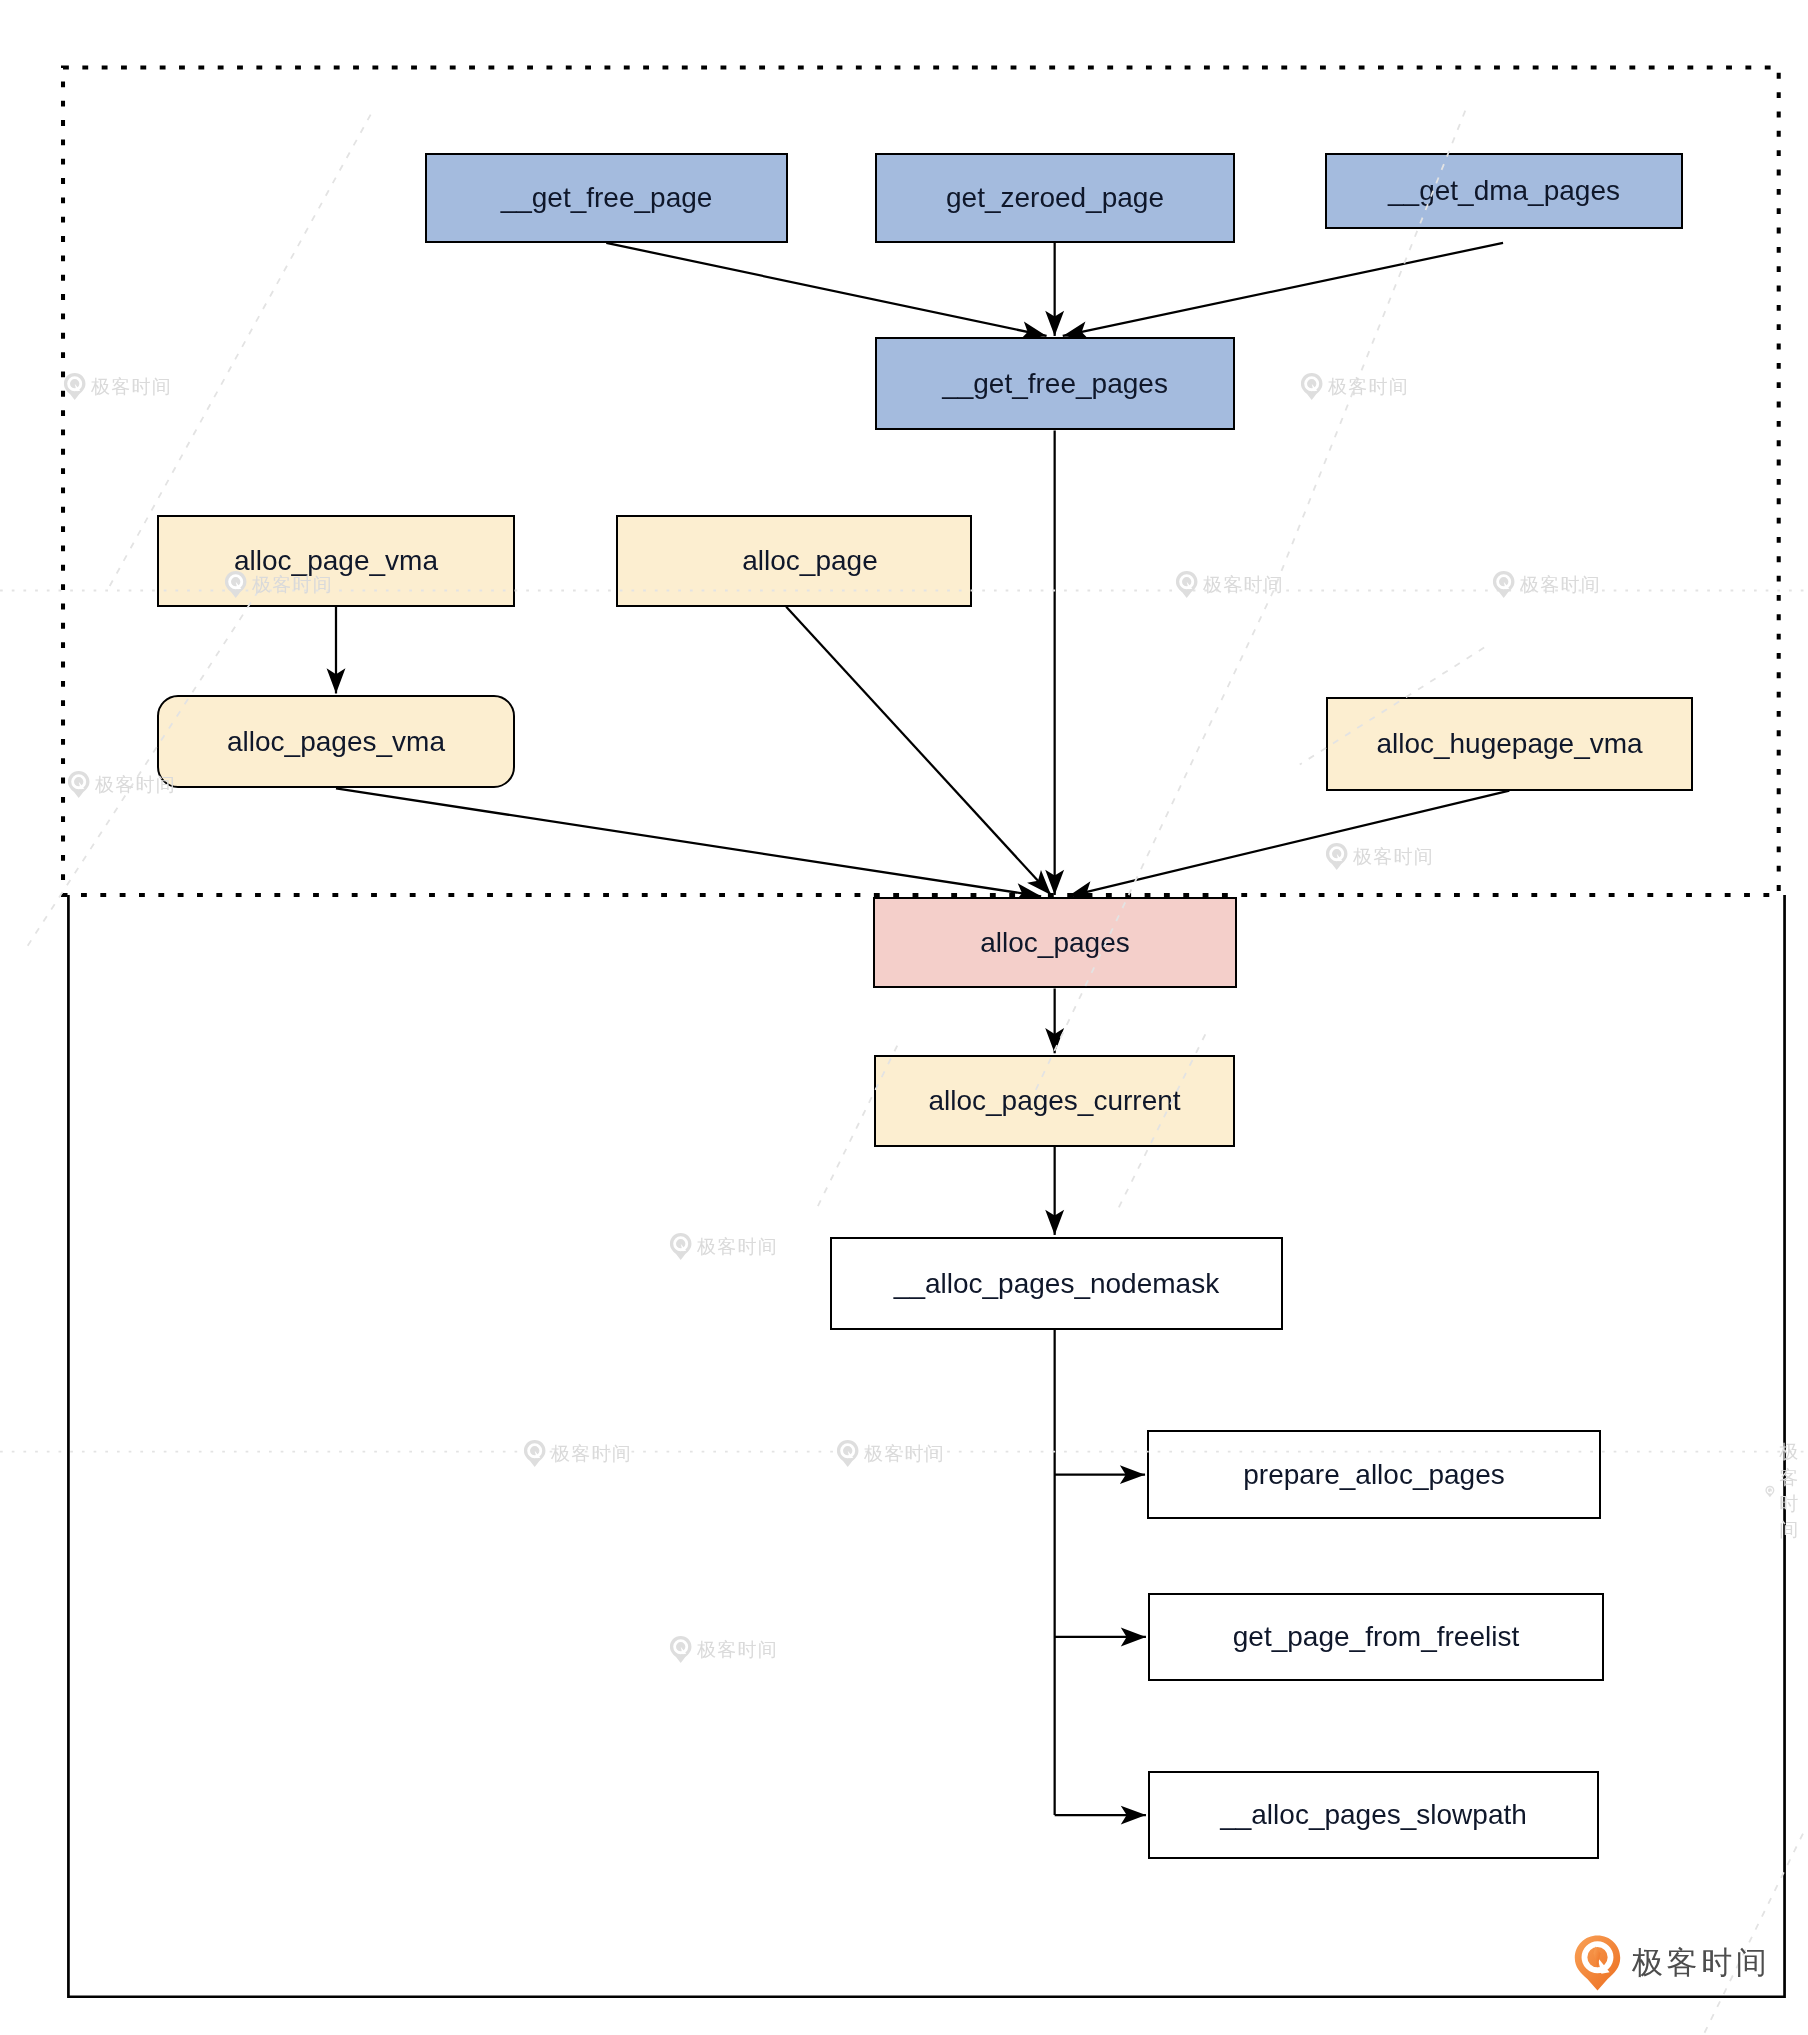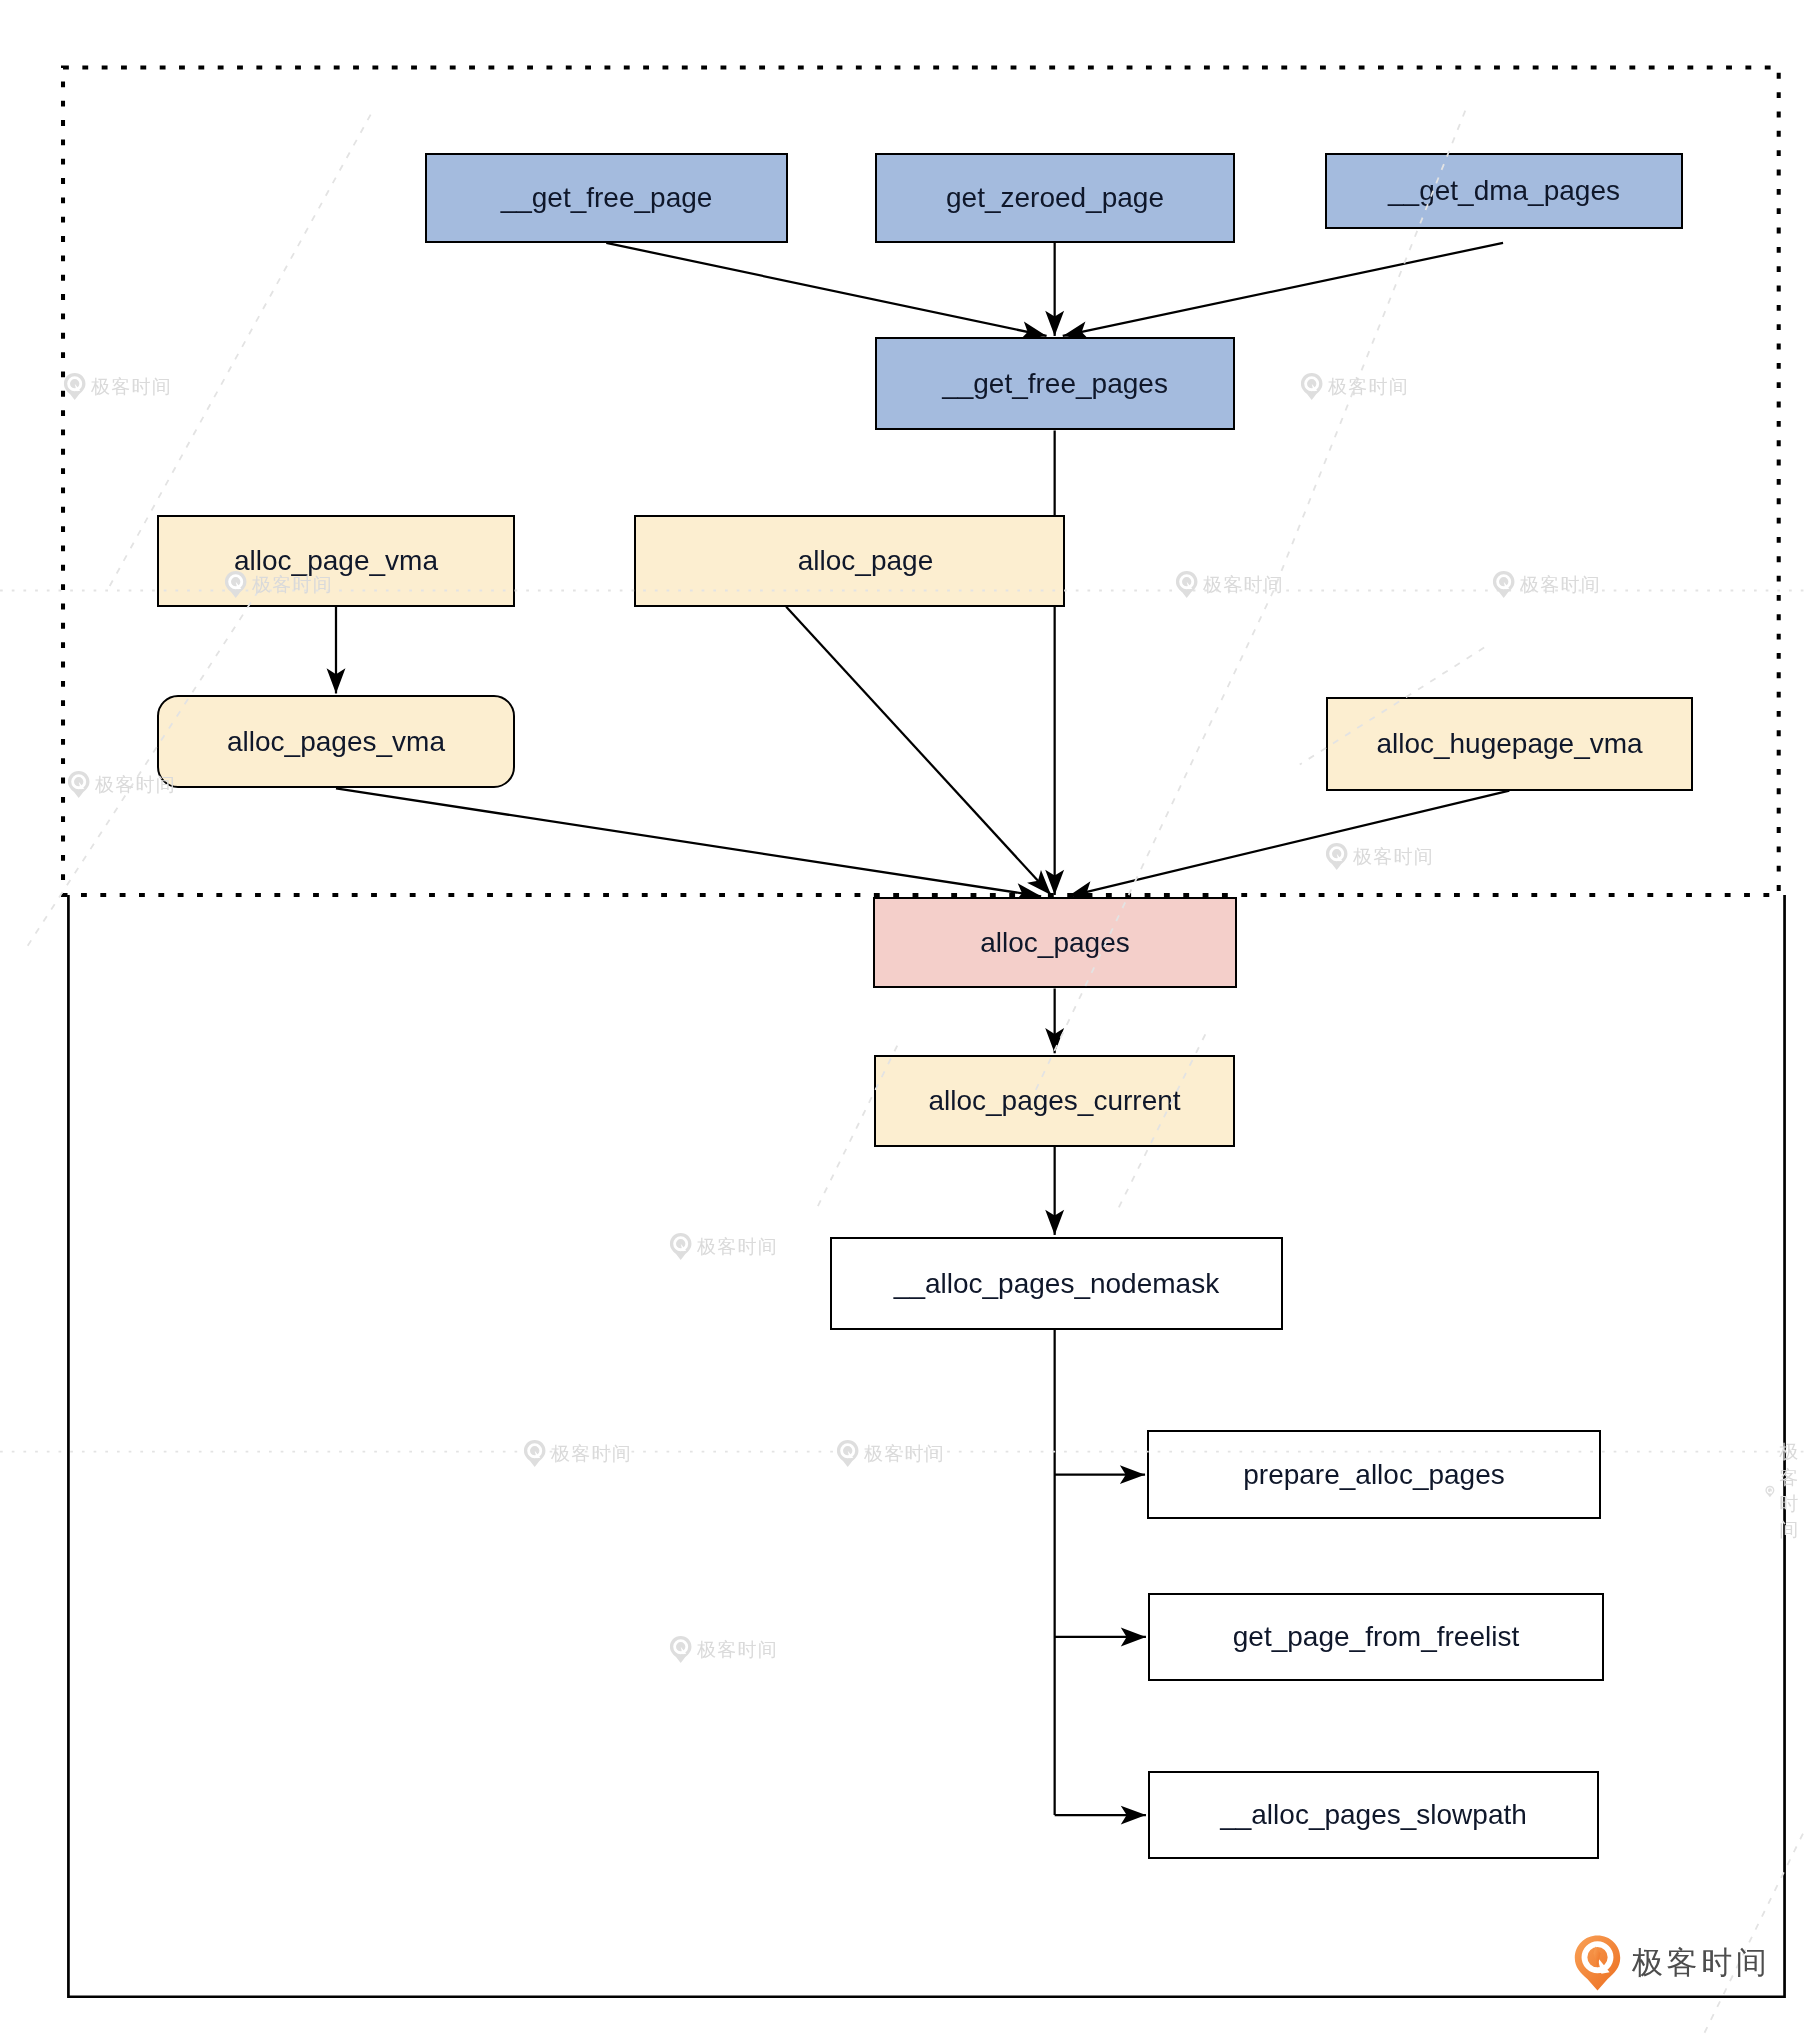--- a/index.html
+++ b/index.html
@@ -67,21 +67,21 @@
       </div>
       <div class="node fill-blue" style="left: 1325px; top: 153px; width: 358px; height: 76px; align-items: center;">
         <span>__get_dma_pages</span>
       </div>
       <div class="node fill-blue" style="left: 875px; top: 337px; width: 360px; height: 93px;">
         <span>__get_free_pages</span>
       </div>
       <div class="node fill-yellow" style="left: 157px; top: 515px; width: 358px; height: 92px;">
         <span>alloc_page_vma</span>
       </div>
-      <div class="node fill-yellow" style="left: 634px; top: 515px; width: 431px; height: 92px; padding-left: 32px;">
+      <div class="node fill-yellow" style="left: 616px; top: 515px; width: 356px; height: 92px; padding-left: 32px;">
         <span>alloc_page</span>
       </div>
       <div class="node fill-yellow" style="left: 157px; top: 695px; width: 358px; height: 93px; border-radius: 21px;">
         <span>alloc_pages_vma</span>
       </div>
       <div class="node fill-yellow" style="left: 1326px; top: 697px; width: 367px; height: 94px;">
         <span>alloc_hugepage_vma</span>
       </div>
       <div class="node fill-pink" style="left: 873px; top: 897px; width: 364px; height: 91px;">
         <span>alloc_pages</span>

